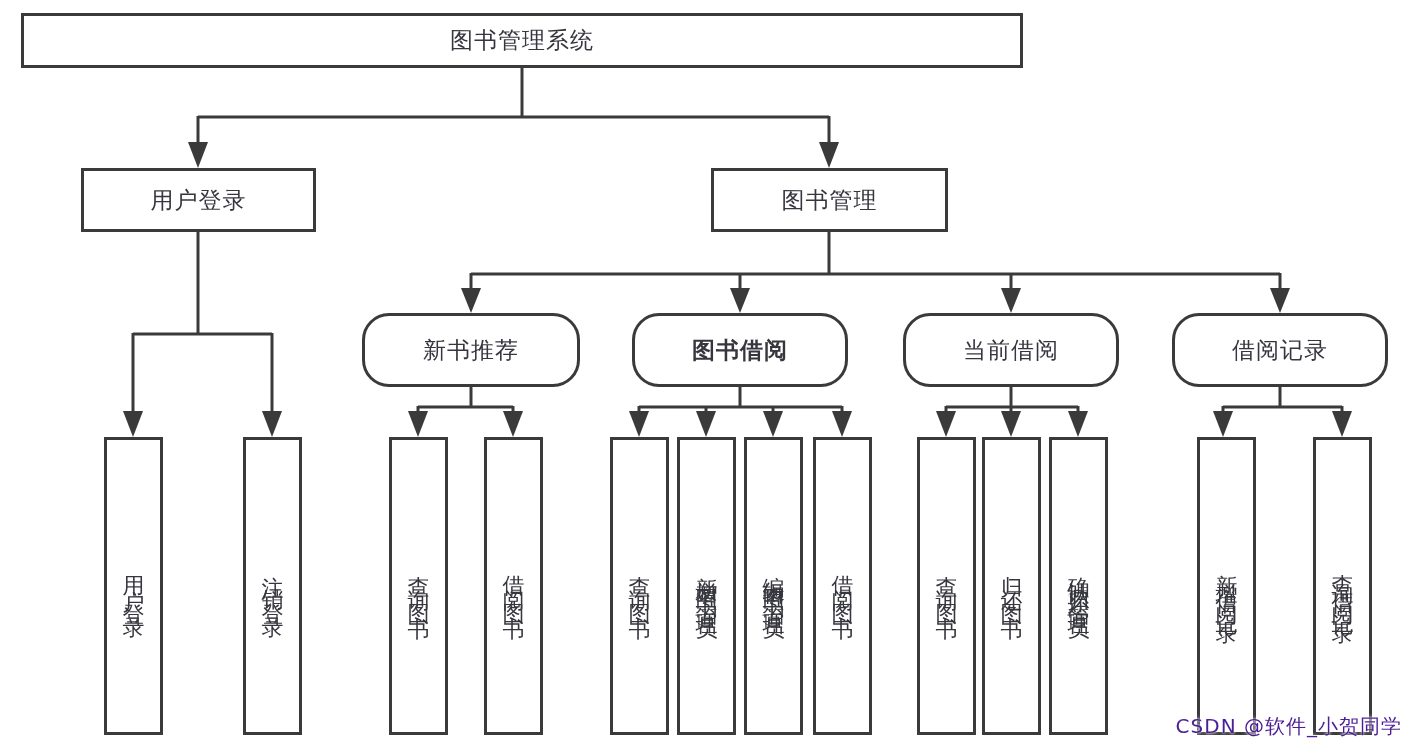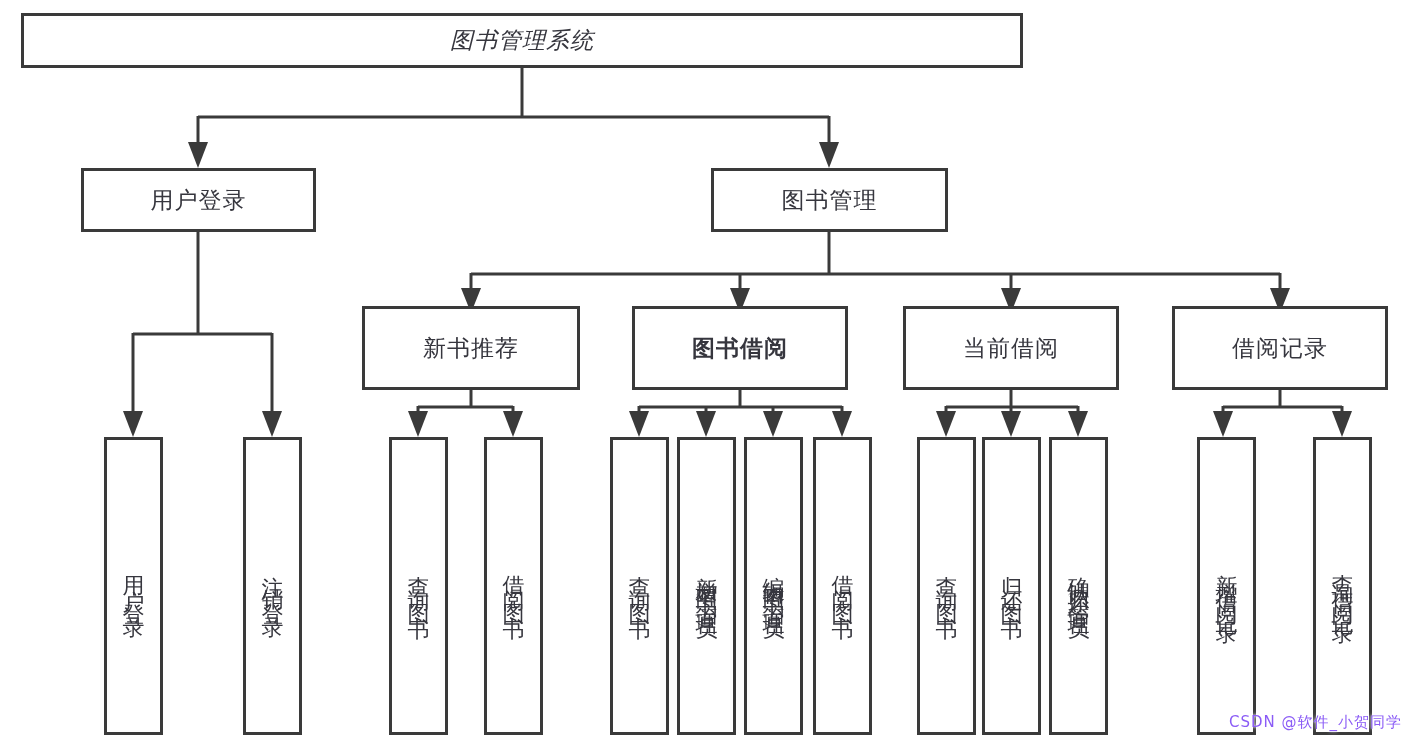--- a/index.html
+++ b/index.html
@@ -11,37 +11,37 @@
     box-sizing:border-box;
     background:#ffffff;
     border:3px solid #3a3a3a;
     display:flex;
     align-items:center;
     justify-content:center;
     color:#36363e;
     z-index:1;
   }
   .h-node{font-size:23px;letter-spacing:1px;}
-  .root{left:21px;top:13px;width:1002px;height:55px;font-style:italic;}
+  .root{left:21px;top:13px;width:1002px;height:55px;}
   .lvl2{top:168px;height:64px;}
-  .lvl3{top:306px;height:84px;}
+  .lvl3{top:313px;height:74px;border-radius:27px;}
   .leaf{
     top:437px;height:298px;width:59px;
     writing-mode:vertical-rl;
     text-orientation:mixed;
     font-size:22px;
     line-height:1;
   }
   #watermark{
     position:absolute;
     right:3px;
     top:713px;
     z-index:2;
-    font-size:15px;
-    color:#8b5cf6;
+    font-size:20px;
+    color:#4c1d95;
     text-shadow:0 0 2px #ffffff,0 0 4px #ffffff;
     letter-spacing:1px;
     white-space:nowrap;
   }
 </style>
 </head>
 <body>
 
 <div id="canvas">
 

